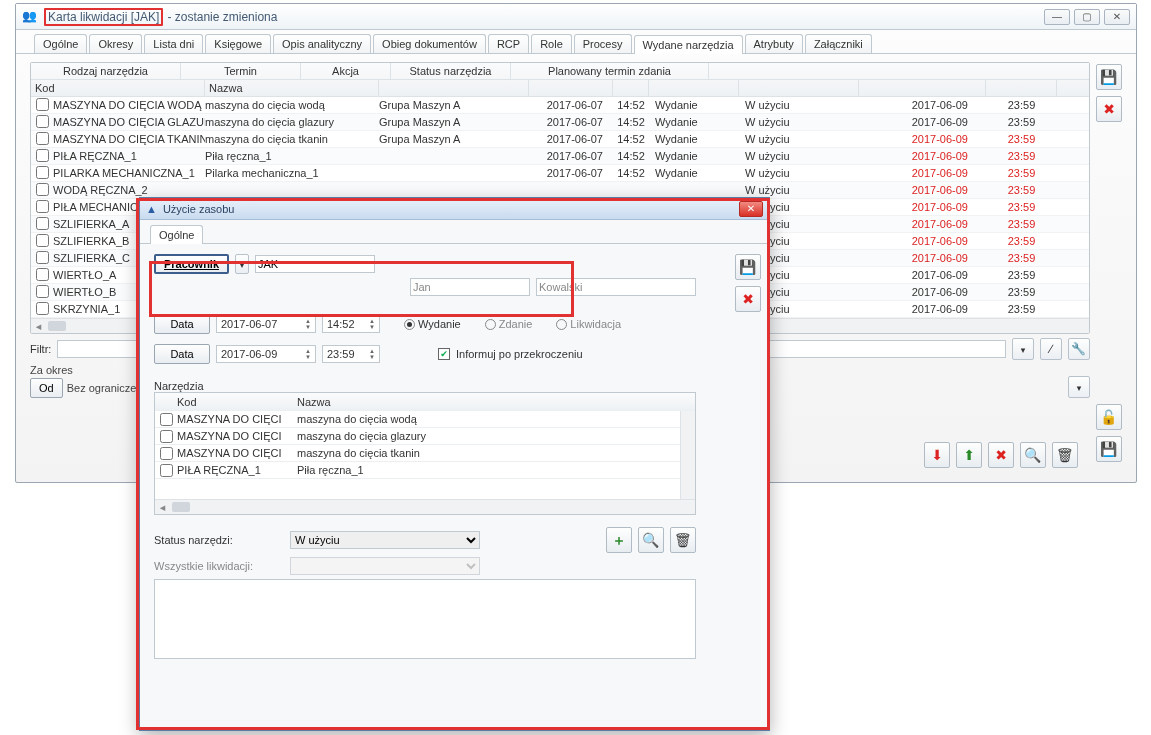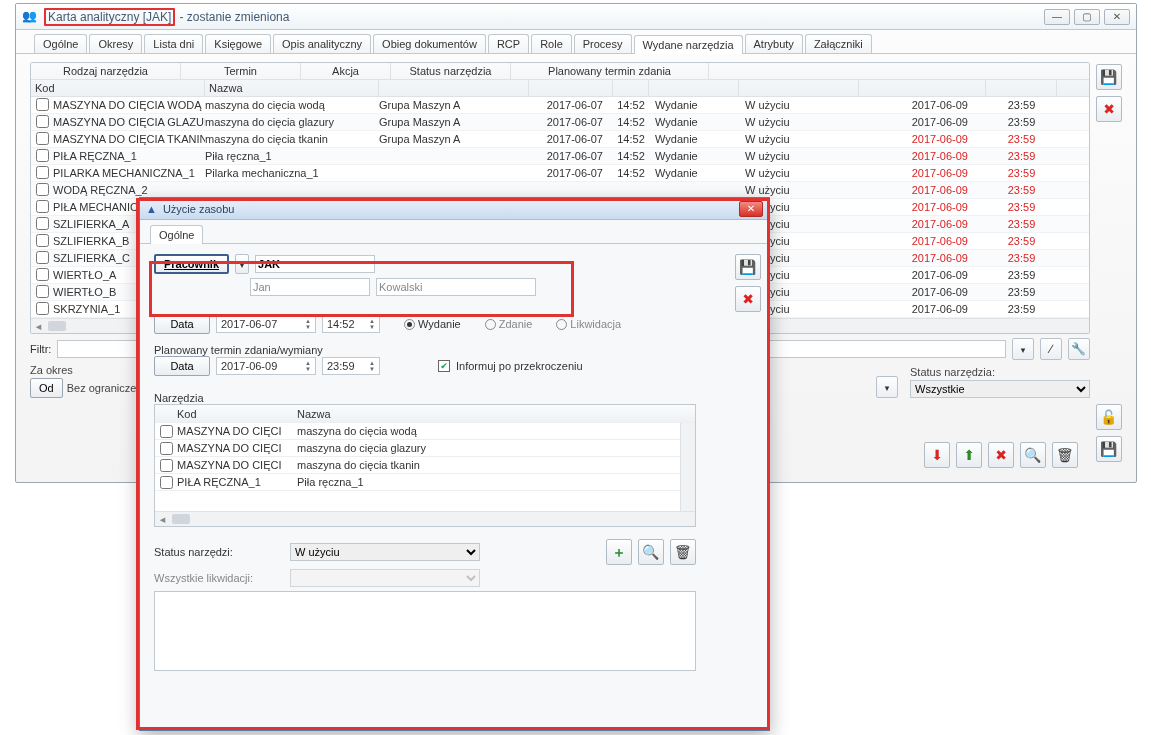--- a/index.html
+++ b/index.html
@@ -293,21 +293,21 @@
   .hl1{ left:136px; top:198px; width:634px; height:532px; }
   .hl2{ left:149px; top:261px; width:425px; height:56px; }
 
 </style>
 </head>
 <body>
 
 <div class="win-main">
   <div class="win-title">
     <span class="title-icon">👥</span>
-    <span class="red-box">Karta analityczny [JAK]</span>
+    <span class="red-box">Karta likwidacji [JAK]</span>
     <span style="margin-left:4px;">- zostanie zmieniona</span>
     <span class="spacer"></span>
     <div class="win-ctrl-btn">—</div>
     <div class="win-ctrl-btn">▢</div>
     <div class="win-ctrl-btn">✕</div>
   </div>
 
   <div class="tabs">
     <div class="tab">Ogólne</div>
     <div class="tab">Okresy</div>
@@ -521,26 +521,20 @@
       <div class="options-row">
         <div class="opt-group">
           <span>Za okres</span>
           <div style="display:flex; gap:4px; align-items:center;">
             <button class="btn">Od</button>
             <span>Bez ograniczeń</span>
           </div>
         </div>
         <div style="flex:1"></div>
         <div class="mini-btn drop-btn"></div>
-        <div class="opt-group">
-          <span>Status narzędzia:</span>
-          <select style="width:180px;">
-            <option>Wszystkie</option>
-          </select>
-        </div>
       </div>
     </div>
 
     <div class="side-btns">
       <div class="side-btn">💾</div>
       <div class="side-btn" style="color:#d22">✖</div>
       <div style="height:270px"></div>
       <div class="side-btn">🔓</div>
       <div class="side-btn">💾</div>
     </div>
@@ -569,23 +563,23 @@
   <div class="dlg-side2">
     <div class="side-btn">💾</div>
     <div class="side-btn" style="color:#d22">✖</div>
   </div>
 
   <div class="dlg-body" style="width:570px;">
 
     <div class="row">
       <button class="btn" style="font-weight:bold;border:2px solid #3b5e8c;text-decoration:underline;">Pracownik</button>
       <div class="mini-btn drop-btn" style="width:14px;height:20px;line-height:18px;"></div>
-      <input type="text" style="width: 120px; font-weight: bold;" value="JAK">
-    </div>
-    <div class="row" style="margin-left:96px;">
+      <input type="text" style="width: 120px;" value="JAK">
+    </div>
+    <div class="row" style="margin-left:96px;justify-content:flex-end;">
       <input type="text" style="width: 120px; color: rgb(136, 136, 136);" value="Jan">
       <input type="text" style="width: 160px; color: rgb(136, 136, 136);" value="Kowalski">
     </div>
 
     <div style="height:14px"></div>
 
     <div class="row">
       <button class="btn" style="width:56px;">Data</button>
       <div class="sp">
           <span>2017-06-07</span>
@@ -603,21 +597,20 @@
           <span class="dot"></span>
           <span>Zdanie</span>
         </div>
       <div class="radio">
           <span class="dot"></span>
           <span>Likwidacja</span>
         </div>
     </div>
 
     <div style="height:6px"></div>
-    <div class="lbl">Planowany termin zdania/wymiany</div>
     <div class="row">
       <button class="btn" style="width:56px;">Data</button>
       <div class="sp">
           <span>2017-06-09</span>
           <span class="stepper">▲<br>▼</span>
         </div>
       <div class="sp" style="width:58px">
           <span>23:59</span>
           <span class="stepper">▲<br>▼</span>
         </div>

